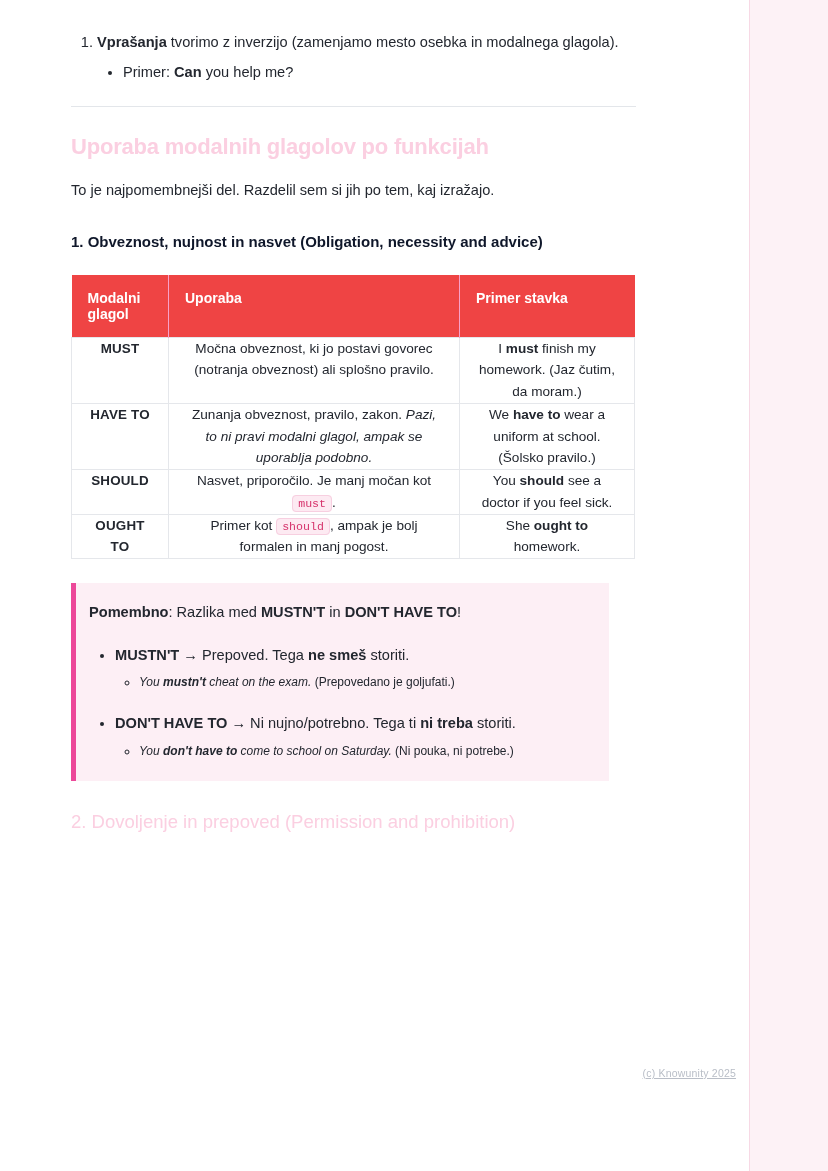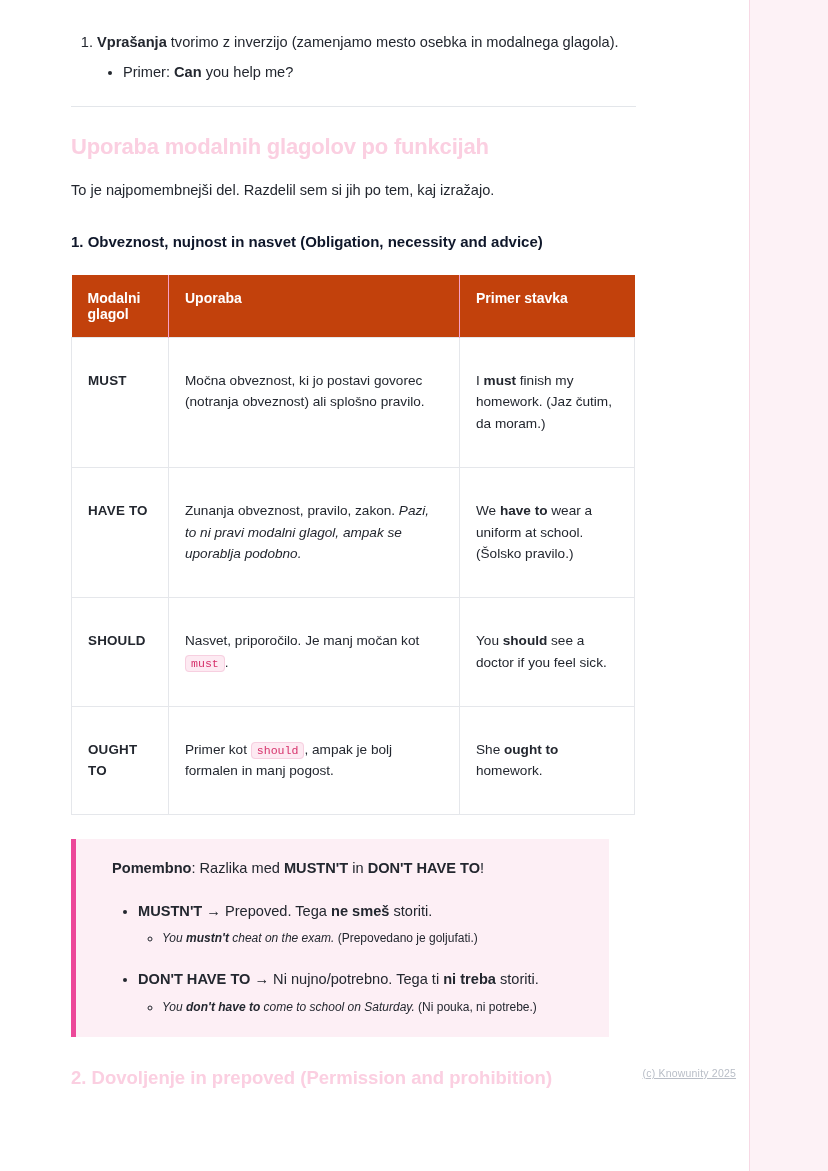--- a/index.html
+++ b/index.html
@@ -83,36 +83,37 @@
   }
   
   table.modals {
     border-collapse: collapse;
     width: 563px;
     margin-top: 22px;
     table-layout: fixed;
     font-size: 13.6px;
   }
   table.modals thead th {
-    background: #c2410c;
+    background: #ef4444;
     color: #ffffff;
     font-weight: 600;
     font-size: 14px;
     text-align: left;
     padding: 15px 16px;
     vertical-align: top;
     border-right: 1px solid #f8a0c8;
   }
   table.modals thead th:last-child { border-right: none; }
   table.modals tbody td {
     border: 1px solid #e5e7eb;
-    padding: 32px 16px;
+    padding: 0 16px;
     vertical-align: top;
     line-height: 1.6;
     color: #23272f;
+    text-align: center;
   }
   table.modals tbody td.modal-name {
     font-weight: 700;
     font-size: 13.4px;
     letter-spacing: .2px;
   }
   col.c1 { width: 97px; }
   col.c2 { width: 291px; }
   col.c3 { width: 175px; }
   .note-it {
@@ -126,21 +127,21 @@
     border: 1px solid #f7cfe0;
     border-radius: 4px;
     padding: 1px 5px;
     font-size: 11.6px;
   }
   
   .callout {
     margin-top: 24px;
     background: #fdeff5;
     border-left: 5px solid #ec4899;
-    padding: 18px 22px 20px 36px;
+    padding: 18px 22px 20px 13px;
     width: 538px;
     box-sizing: border-box;
   }
   .callout p.intro {
     margin: 0;
     font-size: 14.6px;
     line-height: 1.55;
   }
   .callout ul.lvl1 {
     margin: 10px 0 0 0;
@@ -152,21 +153,21 @@
   .callout ul.lvl1 > li { margin-top: 20px; }
   .callout ul.lvl2 {
     margin: 6px 0 0 0;
     padding-left: 24px;
     list-style-type: circle;
     font-size: 12px;
     line-height: 1.6;
   }
   h3.subsection2 {
     font-size: 18.5px;
-    font-weight: 700;
+    font-weight: 400;
     color: #fbcfe1;
     margin: 30px 0 0 0;
   }
   .footer-credit {
     position: absolute;
     right: 92px;
     bottom: 57px;
     font-size: 10.5px;
     color: #b9bec7;
     letter-spacing: .2px;

